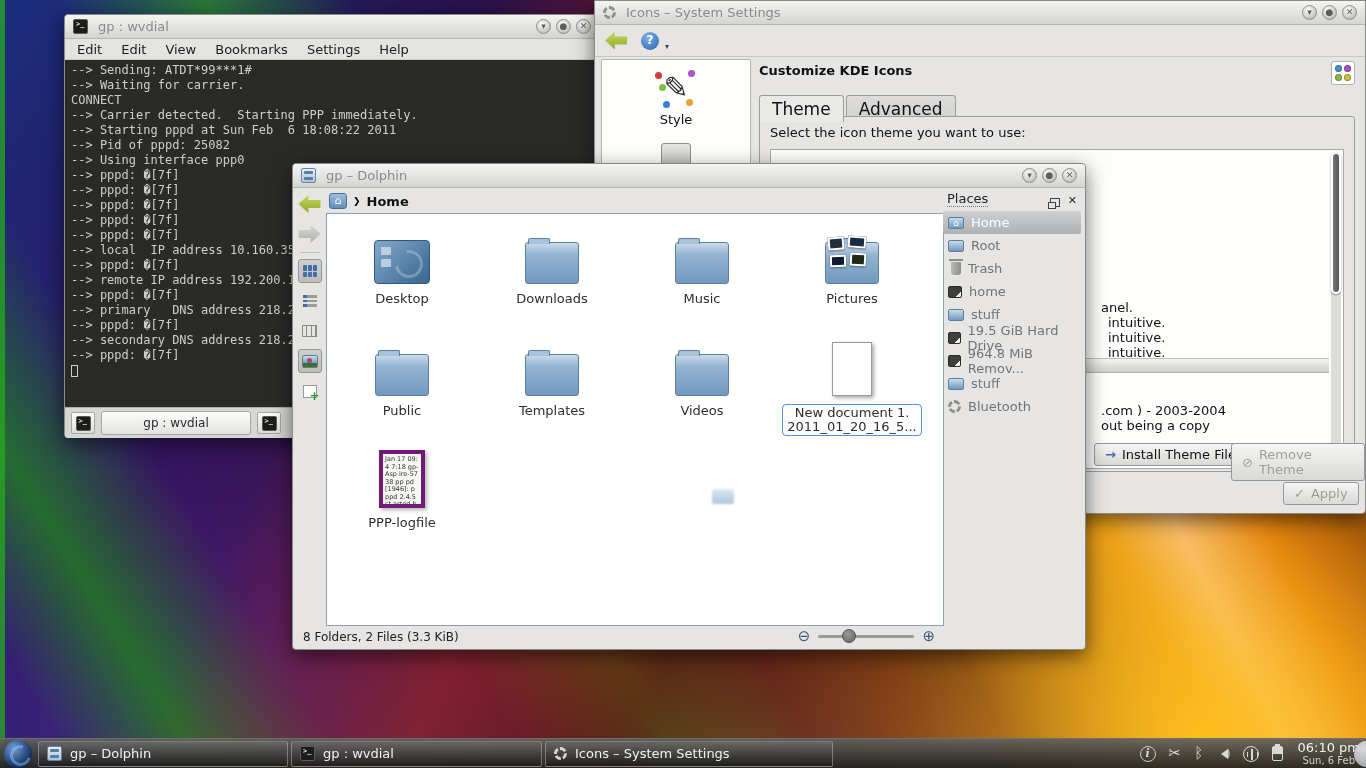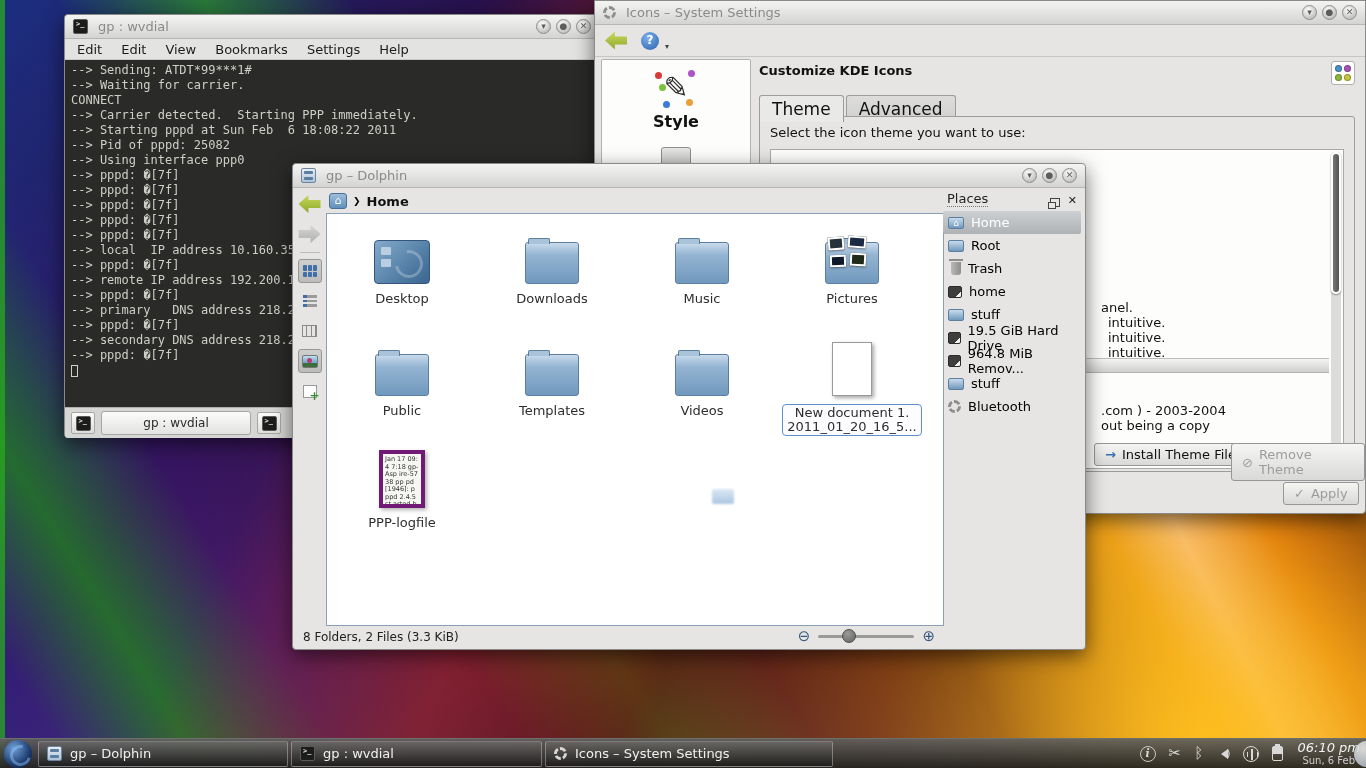--- a/index.html
+++ b/index.html
@@ -65,21 +65,21 @@
   #settings .toolbar { height:32px; display:flex; align-items:center; gap:14px; padding:0 10px;
                        border-bottom:1px solid #c6c6c4; }
   .help-ico { width:18px; height:18px; border-radius:50%; background:radial-gradient(circle at 38% 30%, #7db1e8, #2a62b0);
               color:#fff; font-weight:bold; font-size:12px; text-align:center; line-height:17px; }
   .caret { font-size:8px; color:#444; margin-left:-8px; margin-top:12px; }
   #settings .sidebar { position:absolute; left:6px; top:58px; width:150px; height:300px; background:#fdfdfc;
                        border:1px solid #b2b2b0; border-radius:2px; text-align:center; }
   .style-ico { position:relative; width:42px; height:40px; margin:10px auto 2px; }
   .style-ico .pencil { font-size:30px; color:#2c2c2c; transform:rotate(0deg); }
   .style-ico i { position:absolute; width:7px; height:7px; border-radius:50%; }
-  .sidebar-label { font-weight:bold; font-size:16px; color:#111; }
+  .sidebar-label { font-weight:normal; font-size:13px; color:#111; }
   .sysconf-ico { width:30px; height:26px; margin:16px auto 0; background:linear-gradient(#e6e6e4,#b9b9b7);
                  border:1px solid #8e8e8c; border-radius:3px; position:relative; }
   .sysconf-ico::after { content:""; position:absolute; right:-4px; bottom:-3px; width:14px; height:5px;
                  background:#9a9a98; border-radius:2px; transform:rotate(-40deg); }
   #settings .heading { position:absolute; left:164px; top:62px; font-weight:bold; font-size:13px; color:#111; }
   .icon-size-widget { position:absolute; right:10px; top:60px; width:24px; height:24px; background:#fff;
                       border:1px solid #b0b0ae; border-radius:3px; display:grid; grid-template-columns:1fr 1fr; padding:3px; gap:2px; }
   .icon-size-widget i { width:7px; height:7px; border-radius:50%; border:1px solid rgba(0,0,0,.25); }
   #settings .tabs { position:absolute; left:164px; top:94px; display:flex; }
   .tab { padding:3px 12px; font-size:17px; color:#111; border:1px solid #9c9c9a; border-bottom:none;
@@ -141,21 +141,21 @@
   .doc-blank { width:40px; height:54px; background:#fff; border:1px solid #9a9a98; box-shadow:2px 2px 4px rgba(0,0,0,.35); }
   .doc-text { width:46px; height:58px; background:#f6f6f2; border:4px solid #701a75; box-shadow:2px 2px 4px rgba(0,0,0,.3);
               font-size:6.5px; line-height:7.5px; color:#333; padding:2px; overflow:hidden; text-align:left; word-break:break-all; }
 
   #dolphin .places { position:absolute; right:4px; top:25px; width:138px; bottom:27px; }
   .places-head { display:flex; align-items:flex-end; font-size:13px; color:#222; padding:2px 4px 4px; }
   .places-head .lbl { border-bottom:1px dotted #777; }
   .detach-ico { margin-left:auto; width:10px; height:9px; border:1px solid #444; position:relative; }
   .detach-ico::before { content:""; position:absolute; left:-3px; bottom:-3px; width:6px; height:5px; border:1px solid #444; background:#e6e5e4; }
   .close-x { font-size:11px; color:#222; margin-left:8px; }
-  .place-item { display:flex; align-items:center; gap:7px; height:23px; padding-left:5px; font-size:13px; color:#000000; border-radius:2px; }
+  .place-item { display:flex; align-items:center; gap:7px; height:23px; padding-left:5px; font-size:13px; color:#737373; border-radius:2px; }
   .place-item.selected { background:linear-gradient(#cdd0d3,#aeb2b5); color:#fff; }
   .pi-folder { width:16px; height:12px; border:1px solid #5c7fa0; border-radius:2px;
                background:linear-gradient(#c9dbec,#7099bd); position:relative; text-align:center; color:#fff; font-size:9px; line-height:11px; }
   .pi-trash { width:10px; height:13px; background:linear-gradient(90deg,#b9b9b7,#8d8d8b); border-radius:0 0 3px 3px; position:relative; margin-left:3px; }
   .pi-trash::before { content:""; position:absolute; top:-3px; left:-2px; width:14px; height:2px; background:#8d8d8b; }
   .pi-drive { width:14px; height:12px; border-radius:2px;
               background:linear-gradient(315deg,#f2f2f0 4px,#3e3e3c 4px); border:1px solid #2a2a28; }
 
   #dolphin .statusbar { position:absolute; left:0; right:0; bottom:0; height:25px; display:flex; align-items:center;
                         padding:0 10px; font-size:12px; color:#222; }
@@ -187,21 +187,21 @@
               text-align:center; color:#d9d9d7; }
   .vol-ico { display:flex; align-items:center; gap:1px; font-size:11px; }
   .vol-ico b { width:0; height:0; border:5px solid transparent; border-right:7px solid #d9d9d7; margin-right:-3px; }
   .batt-ico { width:11px; height:15px; border:1px solid #d9d9d7; border-radius:2px; position:relative; background:linear-gradient(#d9d9d7 55%, transparent 55%); background-position:0 100%; }
   .batt-ico::before { content:""; position:absolute; top:-3px; left:2px; width:5px; height:2px; background:#d9d9d7; }
   .usb-ico { position:relative; width:16px; height:16px; border:1px solid #d9d9d7; border-radius:50%; }
   .usb-ico::before { content:""; position:absolute; left:7px; top:2px; width:1.5px; height:11px; background:#d9d9d7; }
   .usb-ico::after { content:""; position:absolute; left:3px; top:5px; width:9px; height:5px;
                     border-left:1.5px solid #d9d9d7; border-right:1.5px solid #d9d9d7; border-bottom:none; }
   .clock { text-align:center; color:#f2f2f0; line-height:13px; padding:0 6px; }
-  .clock .t { font-size:13px;font-style:italic; } .clock .d { font-size:10px; color:#cfcfcd; }
+  .clock .t { font-size:13px; } .clock .d { font-size:10px; color:#cfcfcd; }
   .cashew { position:absolute; right:-14px; top:2px; width:26px; height:26px; border-radius:50%;
             background:radial-gradient(circle at 35% 30%, #e8e8e6, #9aa8b4); opacity:.9; }
 </style>
 </head>
 <body>
 
 <div class="window" id="terminal">
   <div class="titlebar">
     <span class="term-ico">&gt;_</span>
     <span class="title">gp : wvdial</span>

